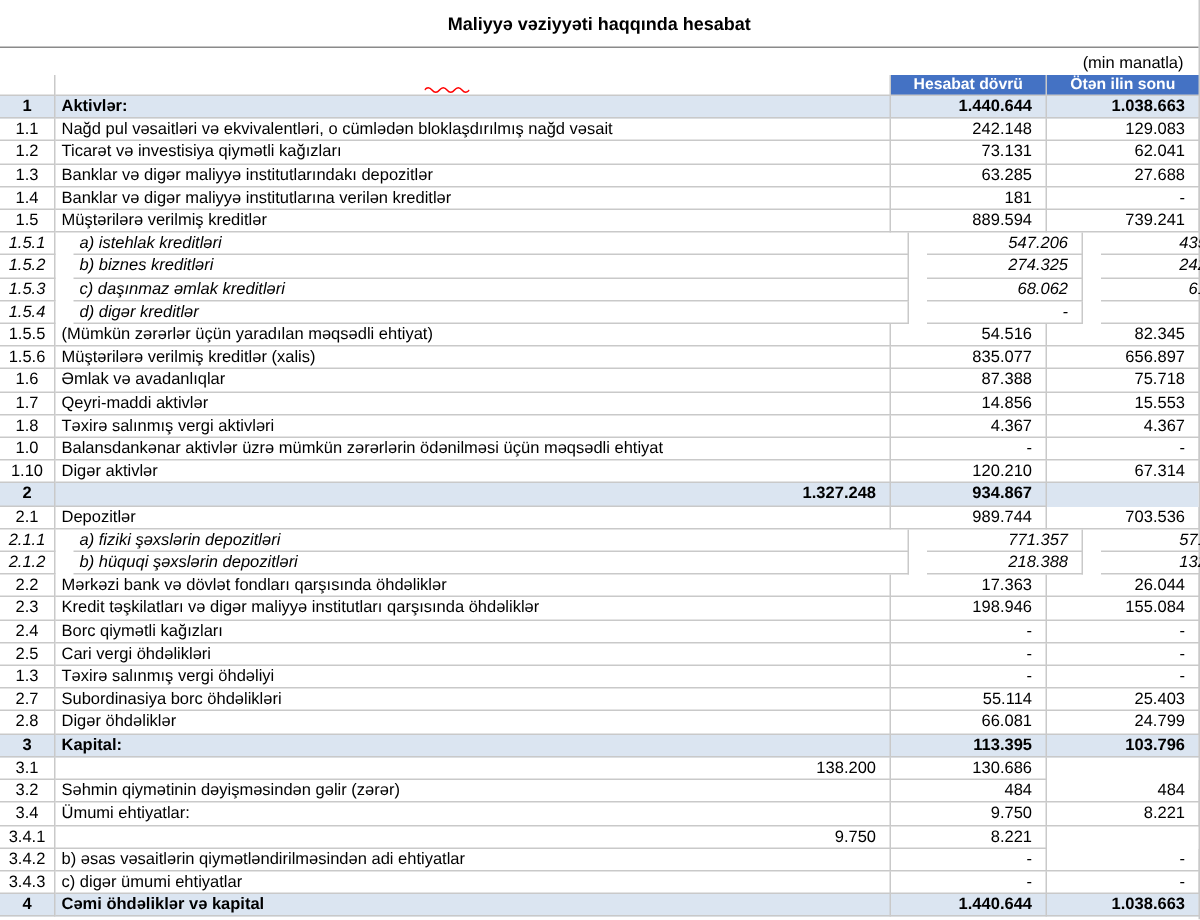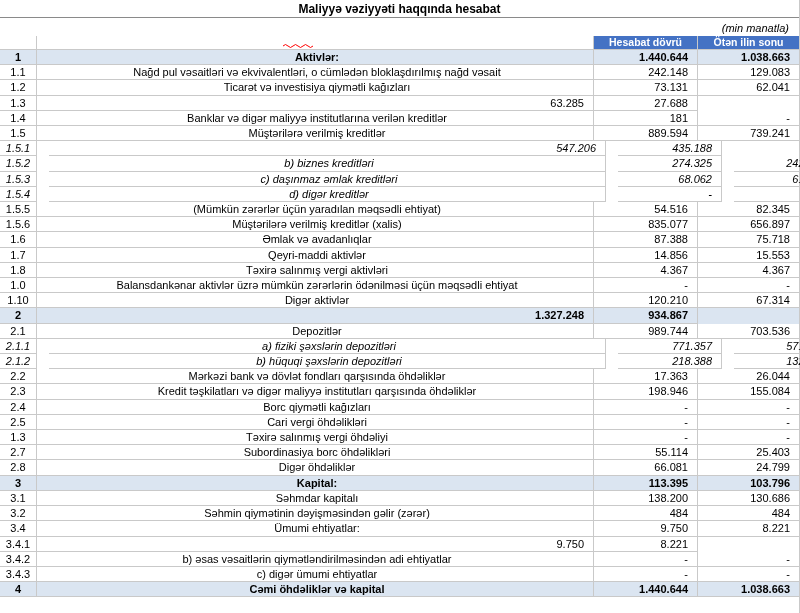--- a/index.html
+++ b/index.html
@@ -9,52 +9,52 @@
     font-family: "Liberation Sans", sans-serif;
     color: #000;
     overflow: hidden;
   }
   .sheet {
     width: 800px;
     height: 613px;
     border-right: 1px solid var(--grid-line, #c9c9c9);
   }
   .title-row {
-    height: 18px;
+    height: 32px;
     display: flex;
     align-items: center;
     justify-content: center;
     border-bottom: 1px solid #8a8a8a;
   }
   .title { font-weight: bold; font-size: 12px; white-space: nowrap; }
   .note-row {
     height: 18px;
     display: flex;
     align-items: flex-end;
     justify-content: flex-end;
     padding: 0 10px 2px 0;
   }
-  .note { font-style: italic; font-size: 11px; }
+  .note { font-size: 11px; }
   .header-row, .row {
     display: grid;
     grid-template-columns: 37px 557px 104px 102px;
   }
   .header-row { height: 14px; }
   .row { height: 15.216px; }
   .cell {
     border-right: 1px solid var(--grid-line, #c9c9c9);
     border-bottom: 1px solid var(--grid-line, #c9c9c9);
     font-size: 11px;
     line-height: 14px;
     overflow: hidden;
     white-space: nowrap;
     position: relative;
   }
   .c-no { text-align: center; }
-  .c-label { padding-left: 4px; text-align: center; }
+  .c-label { padding-left: 4px; }
   .num { text-align: right; padding-right: 9px; }
   .head {
     background: var(--header-bg, #4472c4);
     color: var(--header-text, #fff);
     font-weight: bold;
     text-align: center;
     font-size: 10.5px;
     line-height: 13px;
   }
   .row.section { background: var(--section-bg, #dbe5f1); font-weight: bold; }
@@ -100,37 +100,39 @@
     <div class="cell c-v2 num">129.083</div>
   </div>
       <div class="row">
     <div class="cell c-no">1.2</div>
     <div class="cell c-label">Ticarət və investisiya qiymətli kağızları</div>
     <div class="cell c-v1 num">73.131</div>
     <div class="cell c-v2 num">62.041</div>
   </div>
       <div class="row">
     <div class="cell c-no">1.3</div>
+    <div class="cell c-label">Banklar və digər maliyyə institutlarındakı depozitlər</div>
     <div class="cell c-v1 num">63.285</div>
     <div class="cell c-v2 num">27.688</div>
   </div>
       <div class="row">
     <div class="cell c-no">1.4</div>
     <div class="cell c-label">Banklar və digər maliyyə institutlarına verilən kreditlər</div>
     <div class="cell c-v1 num">181</div>
     <div class="cell c-v2 num">-</div>
   </div>
       <div class="row">
     <div class="cell c-no">1.5</div>
     <div class="cell c-label">Müştərilərə verilmiş kreditlər</div>
     <div class="cell c-v1 num">889.594</div>
     <div class="cell c-v2 num">739.241</div>
   </div>
       <div class="row italic">
     <div class="cell c-no">1.5.1</div>
+    <div class="cell c-label">a) istehlak kreditləri</div>
     <div class="cell c-v1 num">547.206</div>
     <div class="cell c-v2 num">435.188</div>
   </div>
       <div class="row italic">
     <div class="cell c-no">1.5.2</div>
     <div class="cell c-label">b) biznes kreditləri</div>
     <div class="cell c-v1 num">274.325</div>
     <div class="cell c-v2 num">242.418</div>
   </div>
       <div class="row italic">
@@ -253,21 +255,20 @@
     <div class="cell c-v2 num">24.799</div>
   </div>
       <div class="row section">
     <div class="cell c-no">3</div>
     <div class="cell c-label">Kapital:</div>
     <div class="cell c-v1 num">113.395</div>
     <div class="cell c-v2 num">103.796</div>
   </div>
       <div class="row">
     <div class="cell c-no">3.1</div>
-    <div class="cell c-label">Səhmdar kapitalı</div>
     <div class="cell c-v1 num">138.200</div>
     <div class="cell c-v2 num">130.686</div>
   </div>
       <div class="row">
     <div class="cell c-no">3.2</div>
     <div class="cell c-label">Səhmin qiymətinin dəyişməsindən gəlir (zərər)</div>
     <div class="cell c-v1 num">484</div>
     <div class="cell c-v2 num">484</div>
   </div>
       <div class="row">

